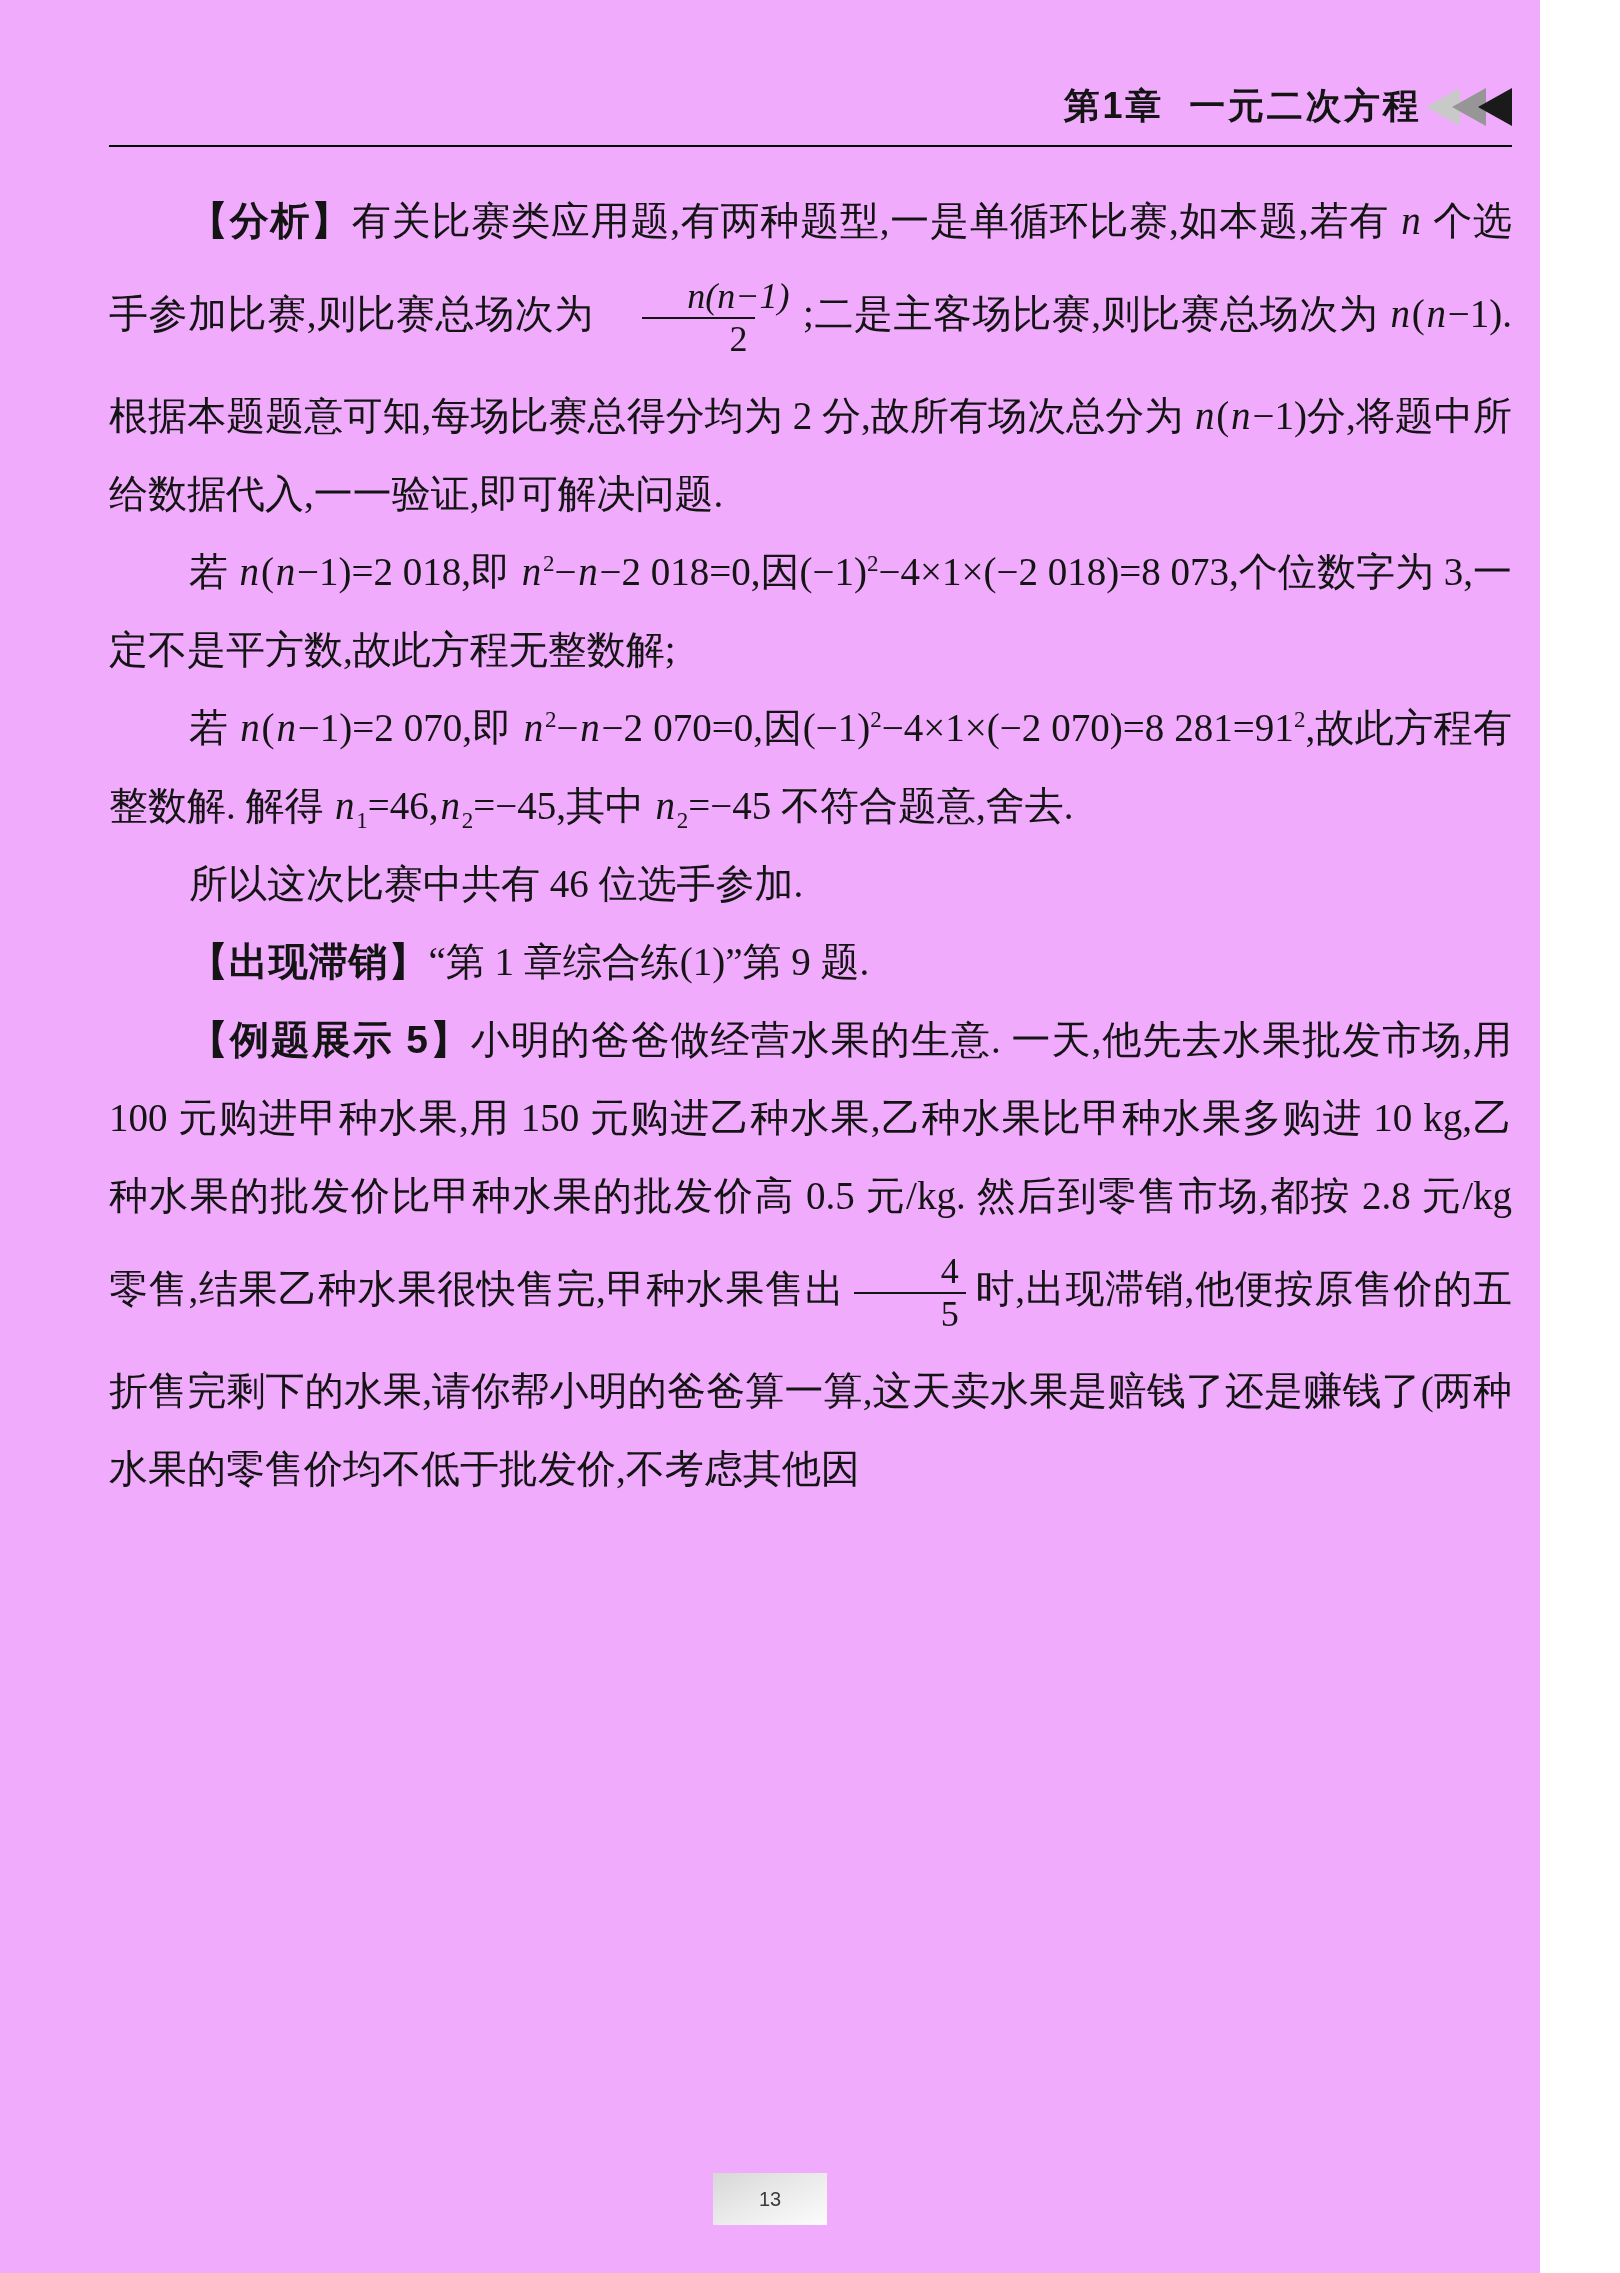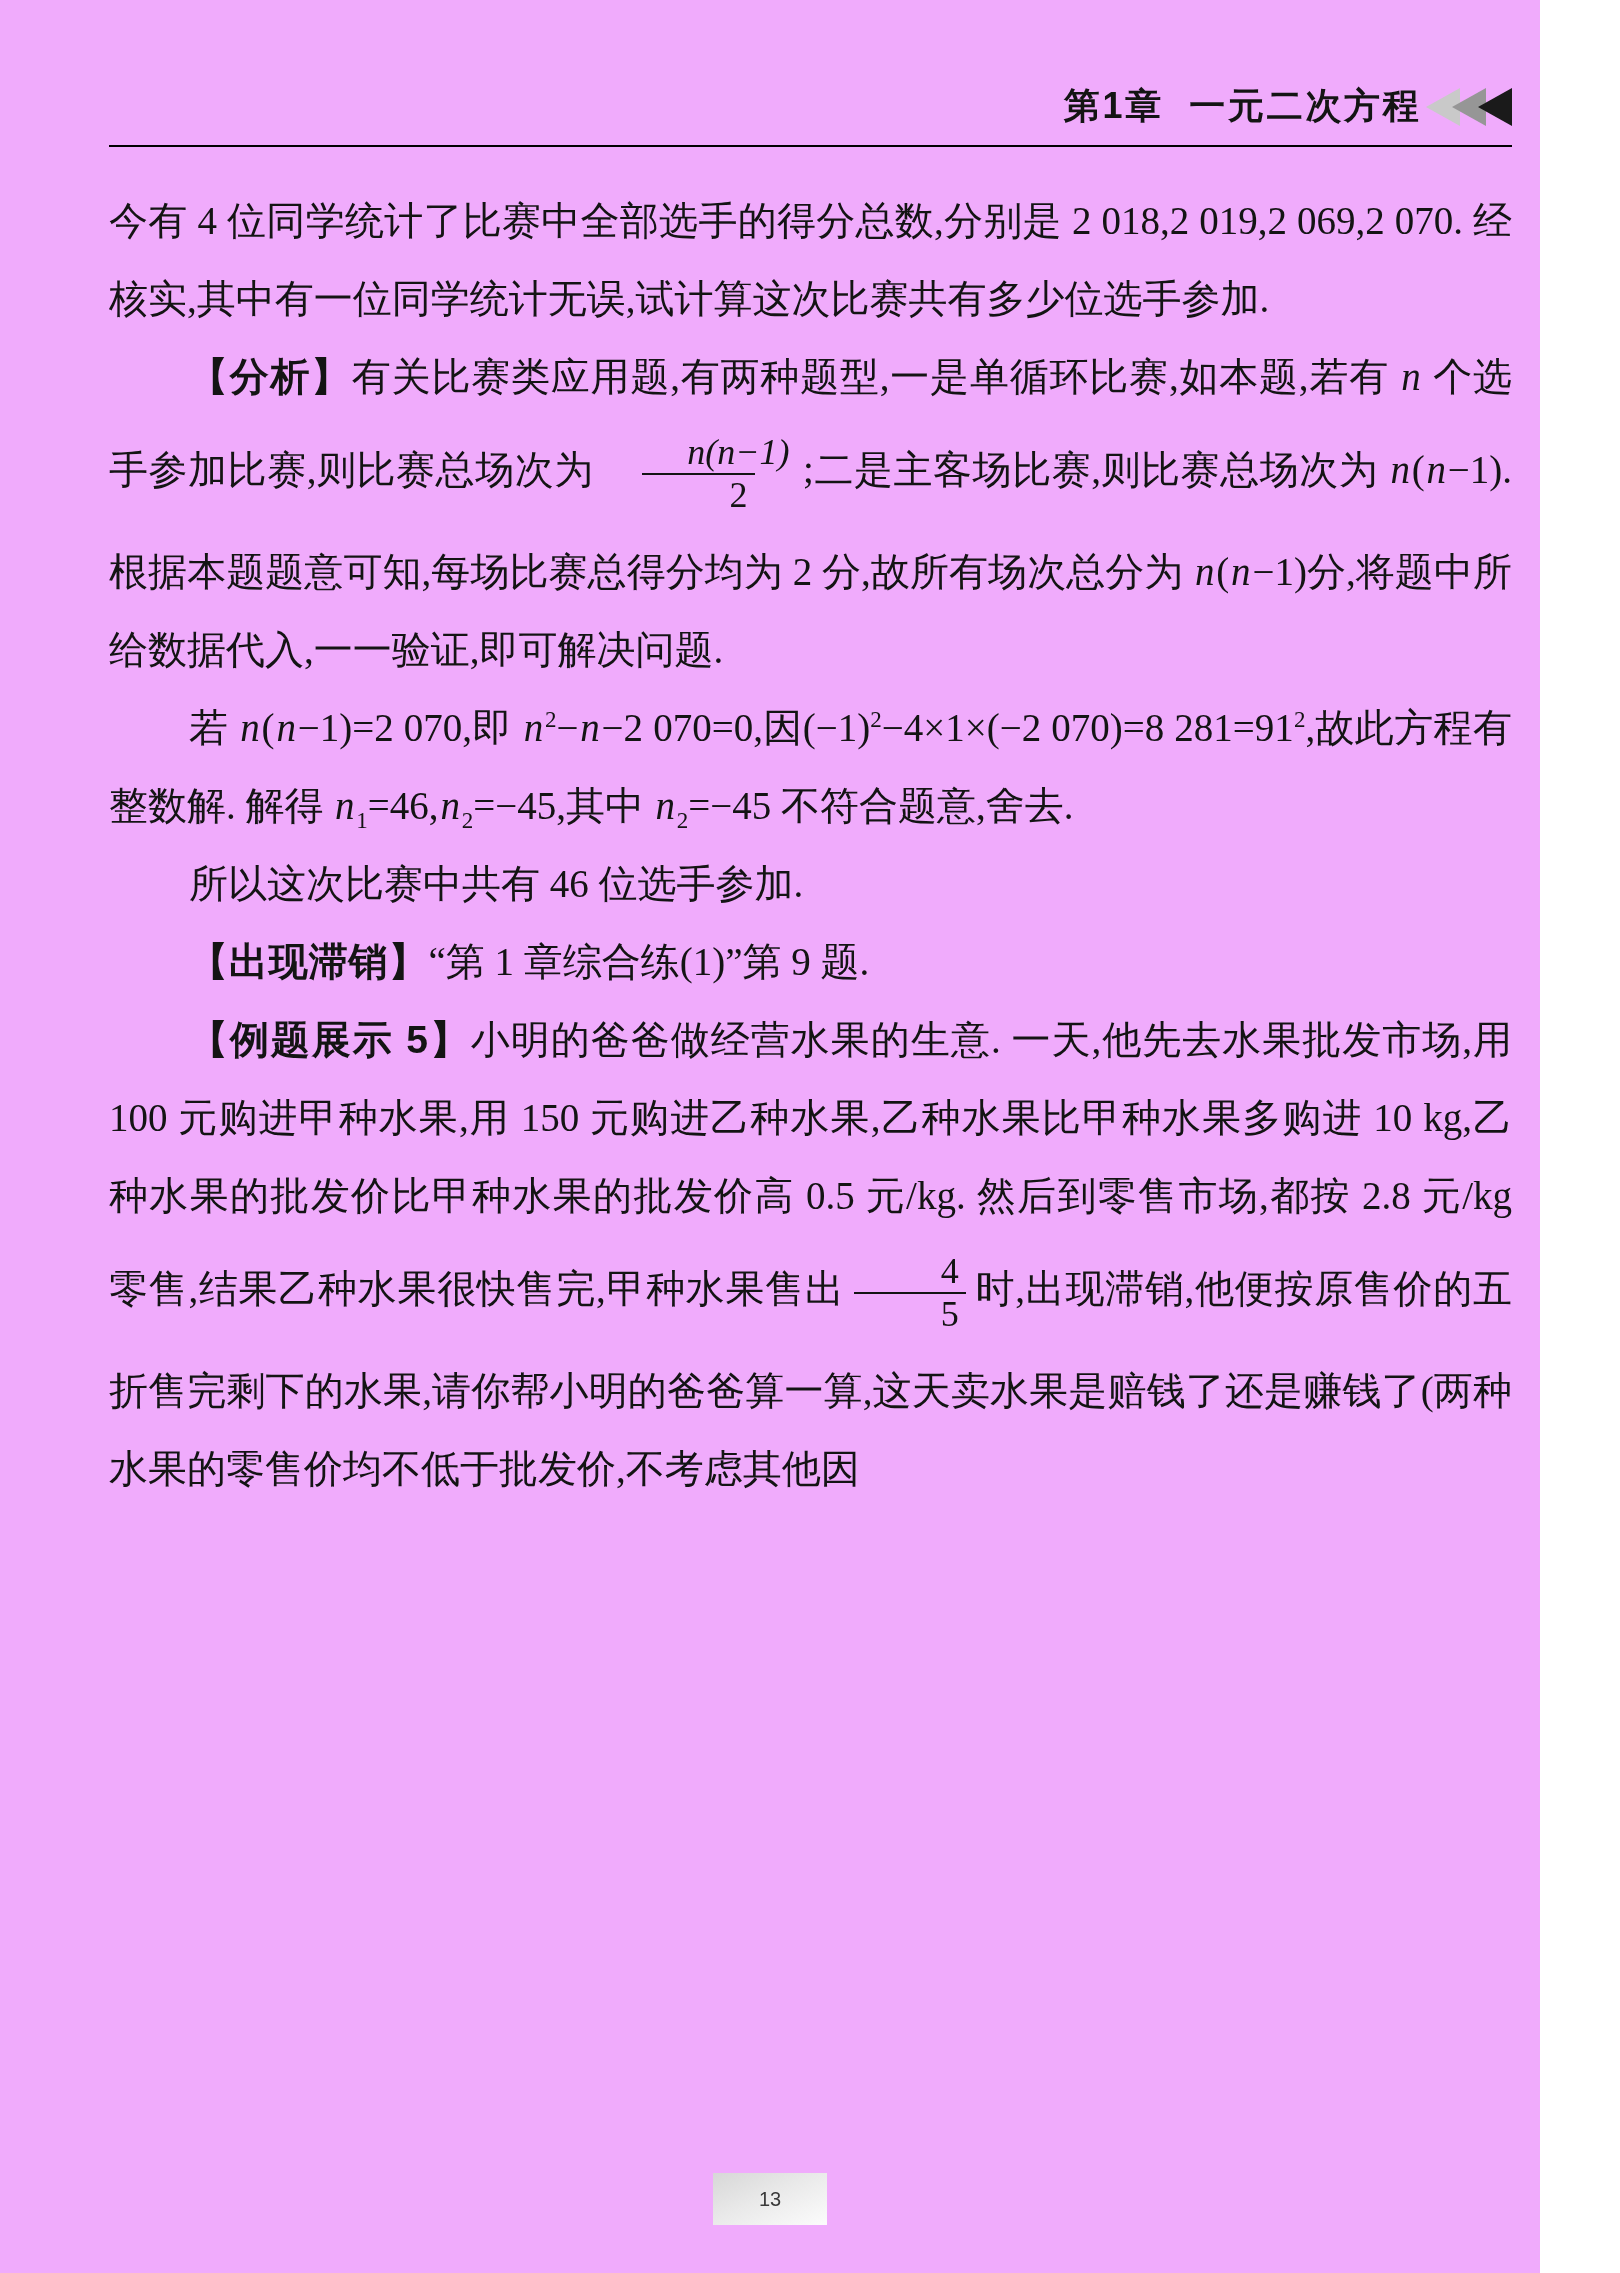--- a/index.html
+++ b/index.html
@@ -63,25 +63,25 @@
 <div class="page">
   <div class="header">
     <span class="chapter-title">第1章  一元二次方程</span>
     <span class="arrows" id="arrows">
         <span class="tri" style="border-right-color: rgb(201, 201, 201);"></span>
         <span class="tri" style="border-right-color: rgb(150, 150, 150);"></span>
         <span class="tri" style="border-right-color: rgb(26, 26, 26);"></span>
       </span>
   </div>
   <div class="main" id="main">
-      <p class="para song"><span>今有 4 位同学统计了比赛中全部选手的得分总数,分别是 2 018,2 019,2 069,2 070. 经核实,其中有一位同学统计无误,试计算这次比赛共有多少位选手参加.</span></p>
       <p class="para kai indent"><span class="label">【分析】</span><span>有关比赛类应用题,有两种题型,一是单循环比赛,如本题,若有 </span><span class="math">n</span><span> 个选手参加比赛,则比赛总场次为</span><span class="frac mi">
           <span class="num">n(n−1)</span>
           <span class="den">2</span>
         </span><span>;二是主客场比赛,则比赛总场次为 </span><span class="math">n</span><span>(</span><span class="math">n</span><span>−1). 根据本题题意可知,每场比赛总得分均为 2 分,故所有场次总分为 </span><span class="math">n</span><span>(</span><span class="math">n</span><span>−1)分,将题中所给数据代入,一一验证,即可解决问题.</span></p>
+      <p class="para kai indent"><span>若 </span><span class="math">n</span><span>(</span><span class="math">n</span><span>−1)=2 018,即 </span><span class="math">n</span><sup>2</sup><span>−</span><span class="math">n</span><span>−2 018=0,因(−1)</span><sup>2</sup><span>−4×1×(−2 018)=8 073,个位数字为 3,一定不是平方数,故此方程无整数解;</span></p>
       <p class="para kai indent"><span>若 </span><span class="math">n</span><span>(</span><span class="math">n</span><span>−1)=2 070,即 </span><span class="math">n</span><sup>2</sup><span>−</span><span class="math">n</span><span>−2 070=0,因(−1)</span><sup>2</sup><span>−4×1×(−2 070)=8 281=91</span><sup>2</sup><span>,故此方程有整数解. 解得 </span><span class="math">n</span><sub>1</sub><span>=46,</span><span class="math">n</span><sub>2</sub><span>=−45,其中 </span><span class="math">n</span><sub>2</sub><span>=−45 不符合题意,舍去.</span></p>
       <p class="para kai indent"><span>所以这次比赛中共有 46 位选手参加.</span></p>
       <p class="para song indent"><span class="label">【出现滞销】</span><span>“第 1 章综合练(1)”第 9 题.</span></p>
       <p class="para song indent"><span class="label">【例题展示 5】</span><span>小明的爸爸做经营水果的生意. 一天,他先去水果批发市场,用 100 元购进甲种水果,用 150 元购进乙种水果,乙种水果比甲种水果多购进 10 kg,乙种水果的批发价比甲种水果的批发价高 0.5 元/kg. 然后到零售市场,都按 2.8 元/kg 零售,结果乙种水果很快售完,甲种水果售出</span><span class="frac">
           <span class="num">4</span>
           <span class="den">5</span>
         </span><span>时,出现滞销,他便按原售价的五折售完剩下的水果,请你帮小明的爸爸算一算,这天卖水果是赔钱了还是赚钱了(两种水果的零售价均不低于批发价,不考虑其他因</span></p>
     </div>
   <div class="page-num-box">
     <span>13</span>

